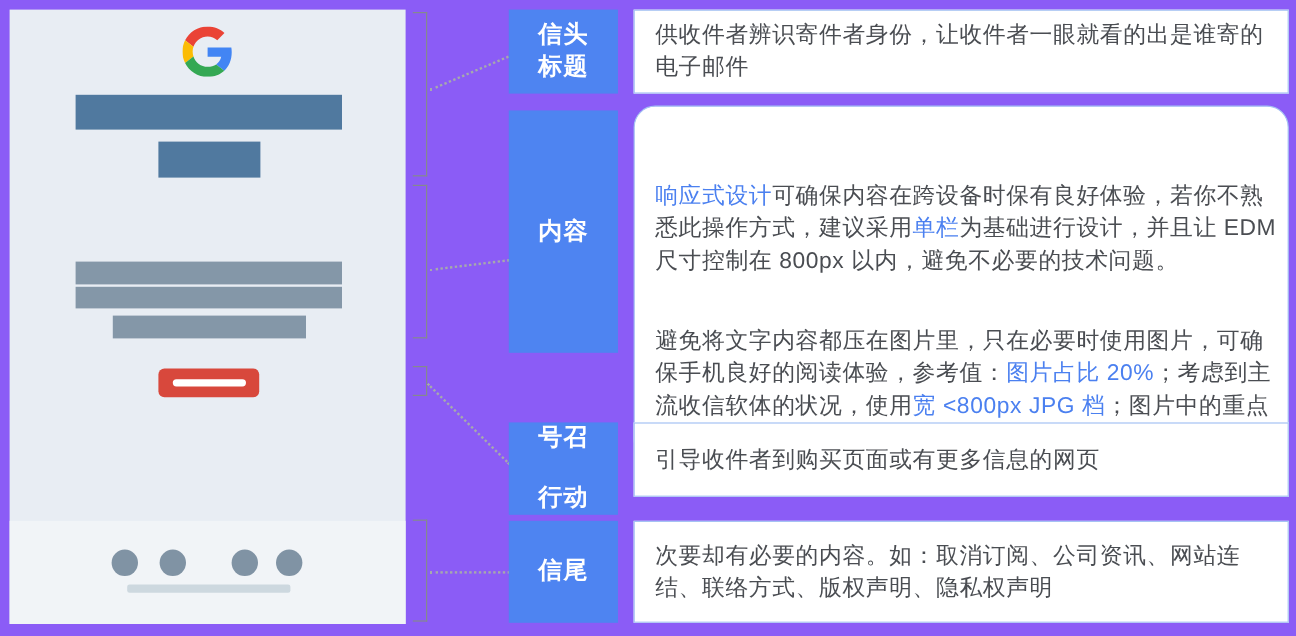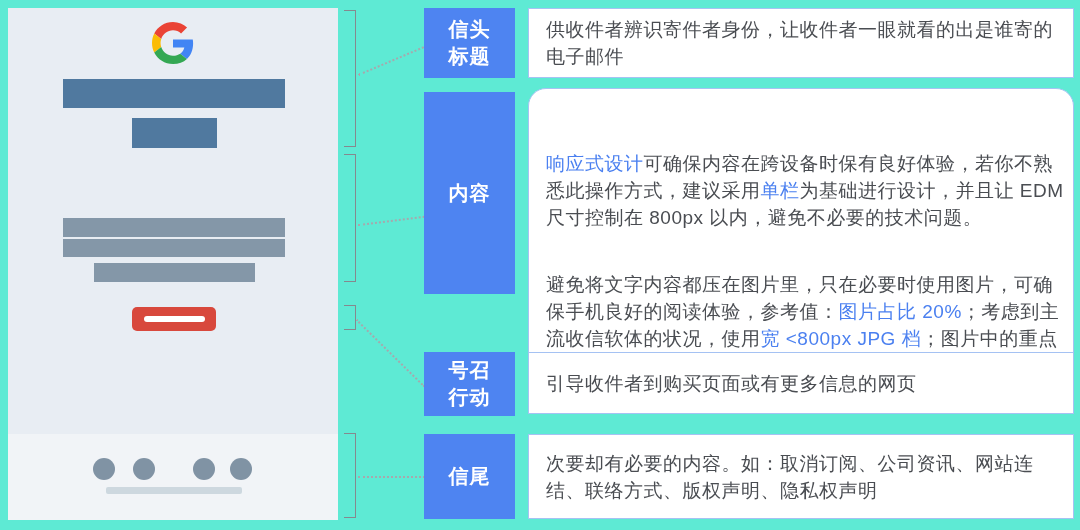--- a/index.html
+++ b/index.html
@@ -1,17 +1,17 @@
 <!DOCTYPE html>
 <html><head>
 <meta charset="utf-8">
 <style>
   html,body{margin:0;padding:0;background:#ffffff;}
   body{font-family:"Liberation Sans","DejaVu Sans",sans-serif;}
-  .canvas{position:relative;width:1080px;height:530px;background:#5eead4;overflow:hidden;}
+  .canvas{position:relative;width:1080px;height:530px;background:#8b5cf6;overflow:hidden;}
 
   
   .mockup{position:absolute;left:8px;top:8px;width:330px;height:512px;background:#e8edf3;}
   .m-bar{position:absolute;}
   .bar-blue{background:#50799f;}
   .bar-grey{background:#8497a8;}
   .m-logo{position:absolute;left:144px;top:14px;width:42px;height:42px;}
   .cta-btn{position:absolute;left:124px;top:299px;width:84px;height:24px;background:#d8483c;border-radius:5px;display:flex;align-items:center;justify-content:center;}
   .cta-btn .inner{width:61px;height:6px;background:#ffffff;border-radius:3px;}
   .m-footer{position:absolute;left:0;top:426px;width:330px;height:86px;background:#f1f4f7;}
@@ -89,21 +89,21 @@
   </div>
   <div class="desc-box" style="top:88px;height:296px;justify-content:flex-end;padding-top:17px;border-radius:18px;">
     <p>
       <span class="link">响应式设计</span><span>可确保内容在跨设备时保有良好体验，若你不熟悉此操作方式，建议采用</span><span class="link">单栏</span><span>为基础进行设计，并且让 EDM 尺寸控制在 800px 以内，避免不必要的技术问题。</span>
     </p>
     <p class="para-gap">
       <span>避免将文字内容都压在图片里，只在必要时使用图片，可确保手机良好的阅读体验，参考值：</span><span class="link">图片占比 20%</span><span>；考虑到主流收信软体的状况，使用</span><span class="link">宽 &lt;800px JPG 档</span><span>；图片中的重点元素可在宽 300px 的情况下能表达重点</span>
     </p>
   </div>
 
-  <div class="label-box" style="top:352px;height:64px;">
+  <div class="label-box" style="top:352px;height:77px;justify-content:space-between;">
     <span>号召</span>
     <span>行动</span>
   </div>
   <div class="desc-box" style="top:352px;height:62px;">
     <p>引导收件者到购买页面或有更多信息的网页</p>
   </div>
 
   <div class="label-box" style="top:434px;height:85px;">
     <span>信尾</span>
   </div>

